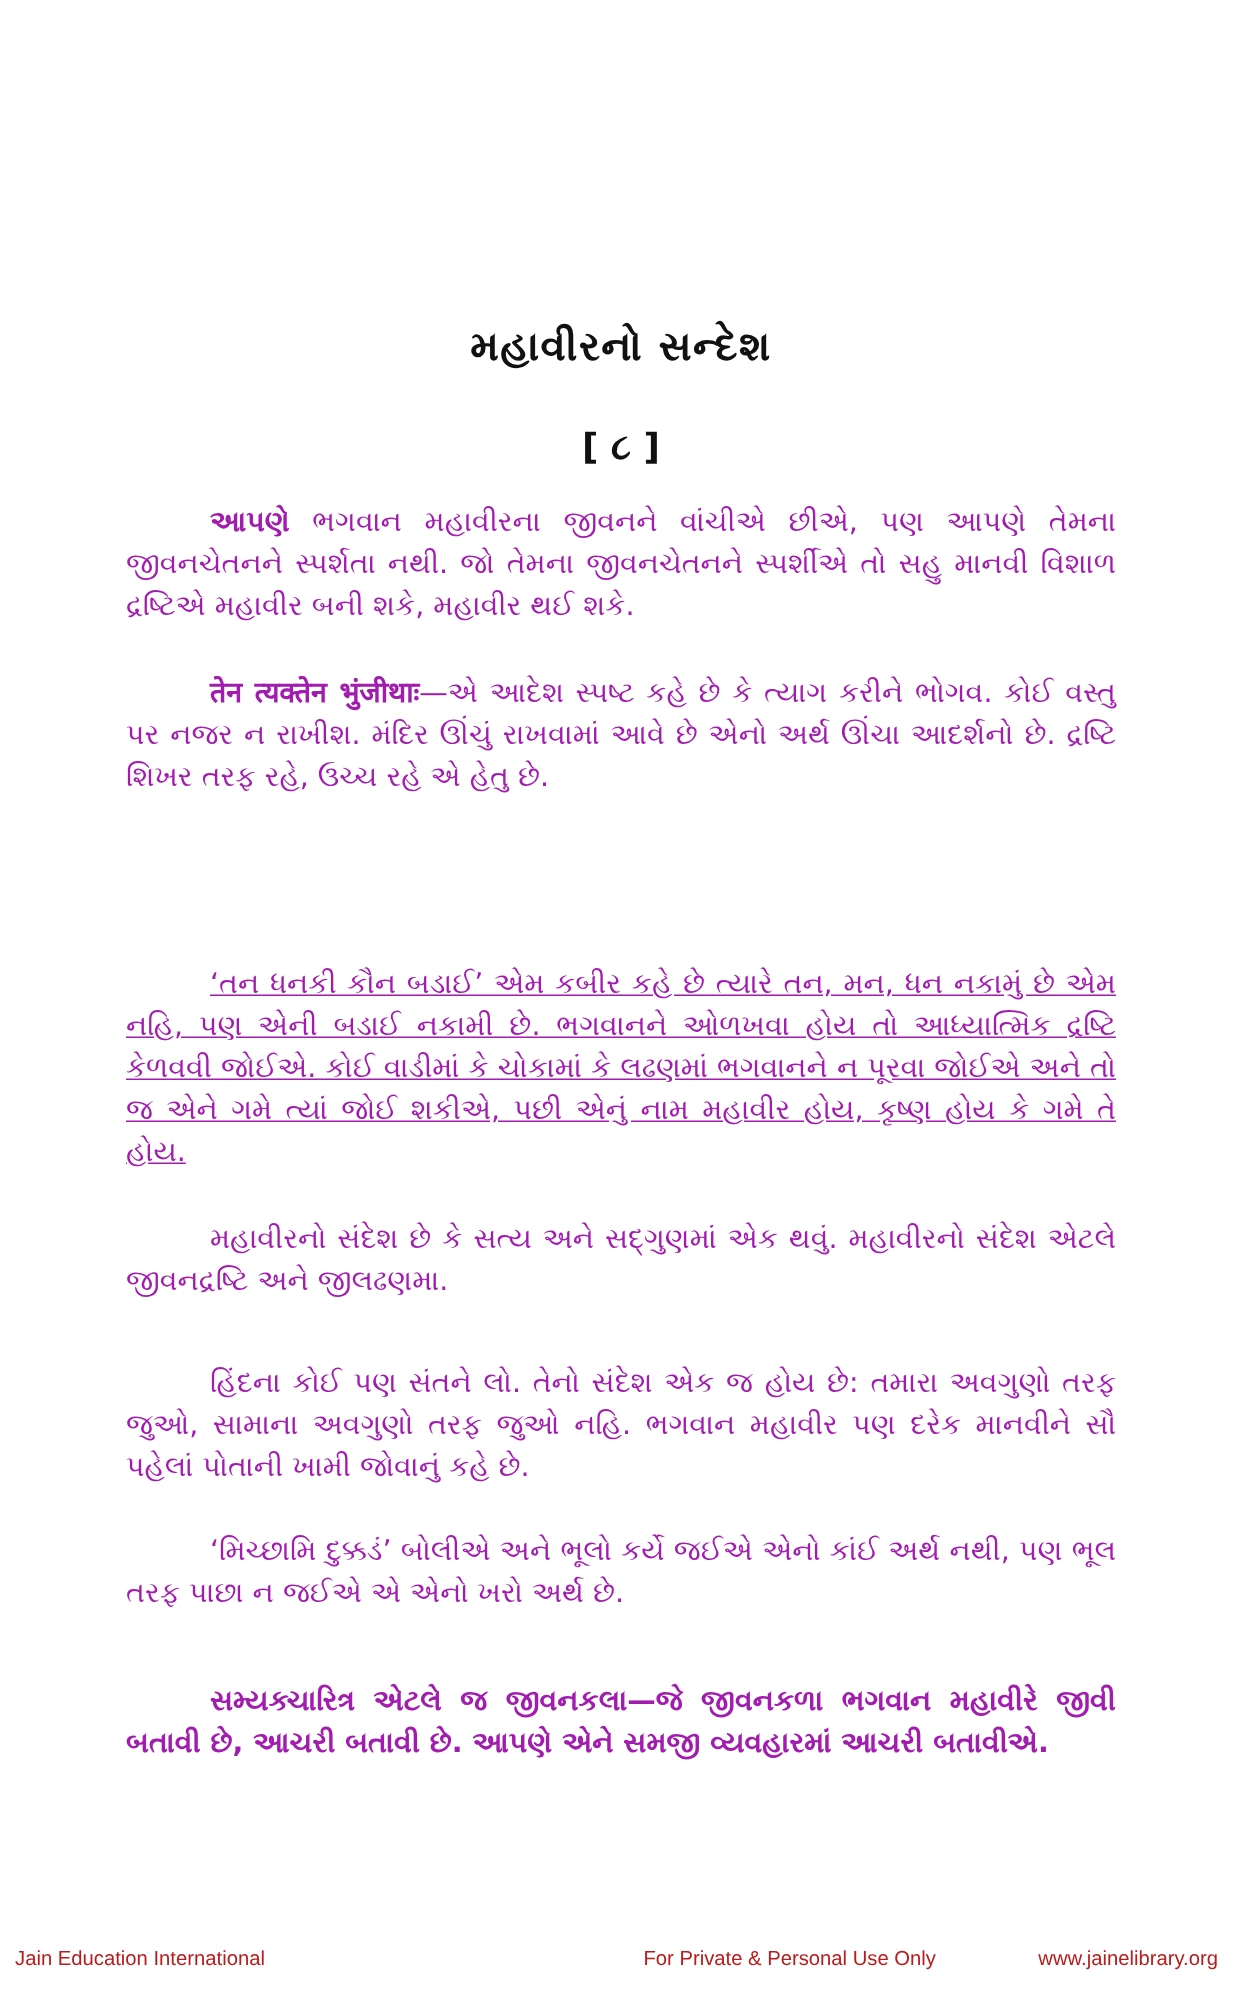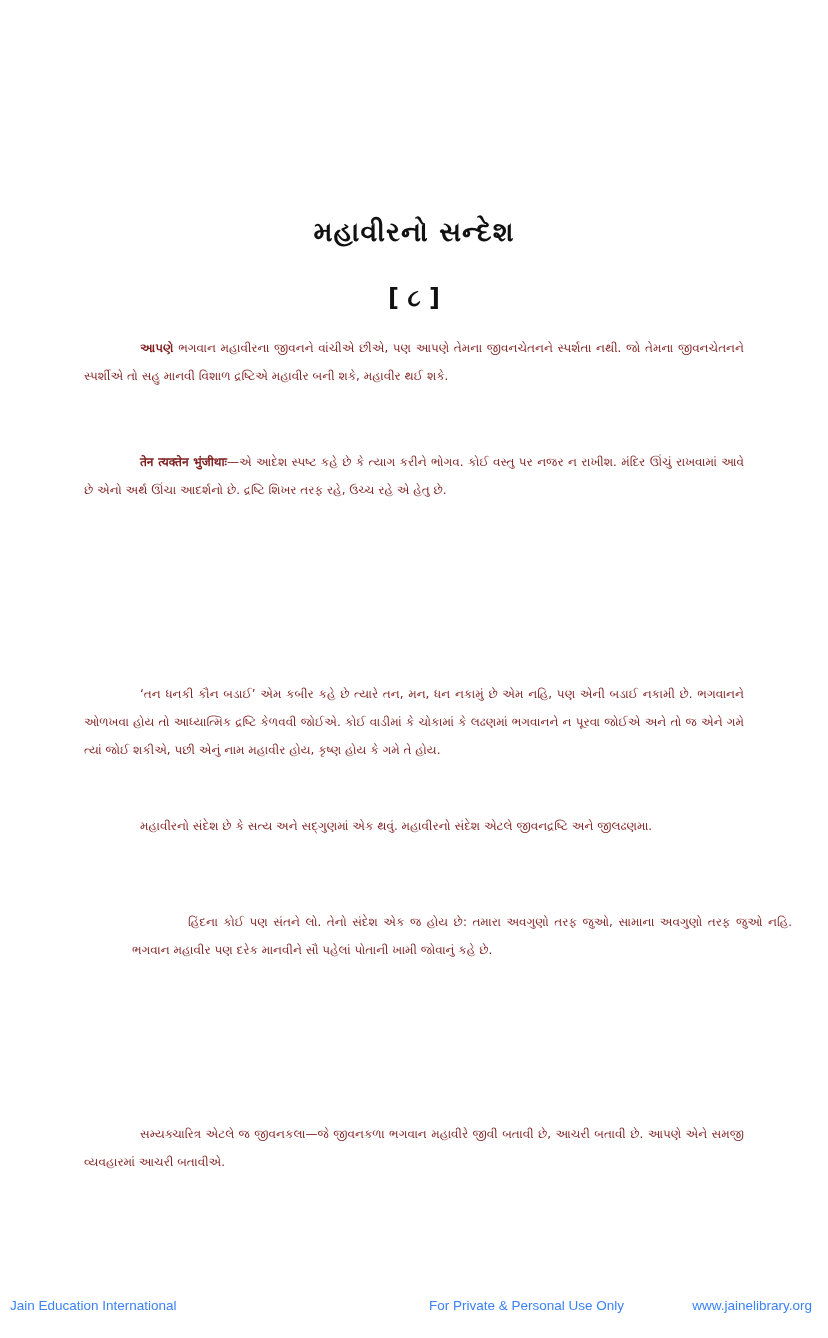--- a/index.html
+++ b/index.html
@@ -39,44 +39,44 @@
       width: 828px;
       text-align: center;
       font-size: 24px;
       font-weight: bold;
       color: #111;
     }
     .body-text {
       position: absolute;
       left: 84px;
       width: 660px;
-      font-size: 12px;
+      font-size: 19px;
       line-height: 28px;
-      color: #7f1d1d;
+      color: #a21caf;
     }
     .para {
       text-indent: 56px;
       margin: 0;
       text-align: justify;
     }
     .lead {
       font-weight: bold;
     }
     .skt {
       font-family: "DejaVu Serif", serif;
     }
     .footer {
       position: absolute;
       top: 1298px;
       left: 0;
       width: 828px;
       height: 20px;
       font-family: "Liberation Sans", sans-serif;
       font-size: 13.5px;
-      color: #3b82f6;
+      color: #b91c1c;
     }
     .footer span {
       position: absolute;
       top: 0;
     }
     .f-left { left: 10px; }
     .f-mid { left: 204px; width: 420px; text-align: right; }
     .f-right { right: 16px; }
   </style>
 </head>
@@ -87,34 +87,37 @@
   <div class="chapter-num">[ ૮ ]</div>
 
   <div class="body-text" style="top:334px;">
     <p class="para"><span class="lead">આપણે</span><span> ભગવાન મહાવીરના જીવનને વાંચીએ છીએ, પણ આપણે તેમના જીવનચેતનને સ્પર્શતા નથી. જો તેમના જીવનચેતનને સ્પર્શીએ તો સહુ માનવી વિશાળ દ્રષ્ટિએ મહાવીર બની શકે, મહાવીર થઈ શકે.</span></p>
   </div>
 
   <div class="body-text" style="top:448px;">
     <p class="para"><span class="lead skt">तेन त्यक्तेन भुंजीथाः</span><span>—એ આદેશ સ્પષ્ટ કહે છે કે ત્યાગ કરીને ભોગવ. કોઈ વસ્તુ પર નજર ન રાખીશ. મંદિર ઊંચું રાખવામાં આવે છે એનો અર્થ ઊંચા આદર્શનો છે. દ્રષ્ટિ શિખર તરફ રહે, ઉચ્ચ રહે એ હેતુ છે.</span></p>
   </div>
 
-  <div class="body-text" style="top:680px;">
+  <div class="body-text" style="top:642px;text-decoration:underline;">
     <p class="para"><span>‘તન ધનકી કૌન બડાઈ’ એમ કબીર કહે છે ત્યારે તન, મન, ધન નકામું છે એમ નહિ, પણ એની બડાઈ નકામી છે. ભગવાનને ઓળખવા હોય તો આધ્યાત્મિક દ્રષ્ટિ કેળવવી જોઈએ. કોઈ વાડીમાં કે ચોકામાં કે લઢણમાં ભગવાનને ન પૂરવા જોઈએ અને તો જ એને ગમે ત્યાં જોઈ શકીએ, પછી એનું નામ મહાવીર હોય, કૃષ્ણ હોય કે ગમે તે હોય.</span></p>
   </div>
 
   <div class="body-text" style="top:812px;">
     <p class="para"><span>મહાવીરનો સંદેશ છે કે સત્ય અને સદ્ગુણમાં એક થવું. મહાવીરનો સંદેશ એટલે જીવનદ્રષ્ટિ અને જીલઢણમા.</span></p>
   </div>
 
-  <div class="body-text" style="top:908px;margin-left:48px;">
+  <div class="body-text" style="top:908px;">
     <p class="para"><span>હિંદના કોઈ પણ સંતને લો. તેનો સંદેશ એક જ હોય છે: તમારા અવગુણો તરફ જુઓ, સામાના અવગુણો તરફ જુઓ નહિ. ભગવાન મહાવીર પણ દરેક માનવીને સૌ પહેલાં પોતાની ખામી જોવાનું કહે છે.</span></p>
   </div>
 
+  <div class="body-text" style="top:1020px;">
+    <p class="para"><span>‘મિચ્છામિ દુક્કડં’ બોલીએ અને ભૂલો કર્યે જઈએ એનો કાંઈ અર્થ નથી, પણ ભૂલ તરફ પાછા ન જઈએ એ એનો ખરો અર્થ છે.</span></p>
+  </div>
 
-  <div class="body-text" style="top:1120px;">
+  <div class="body-text" style="top:1120px;font-weight:bold;">
     <p class="para"><span>સમ્યક્ચારિત્ર એટલે જ જીવનકલા—જે જીવનકળા ભગવાન મહાવીરે જીવી બતાવી છે, આચરી બતાવી છે. આપણે એને સમજી વ્યવહારમાં આચરી બતાવીએ.</span></p>
   </div>
 </div>
 
 <div class="footer">
   <span class="f-left">Jain Education International</span>
   <span class="f-mid">For Private &amp; Personal Use Only</span>
   <span class="f-right">www.jainelibrary.org</span>
 </div>
 

